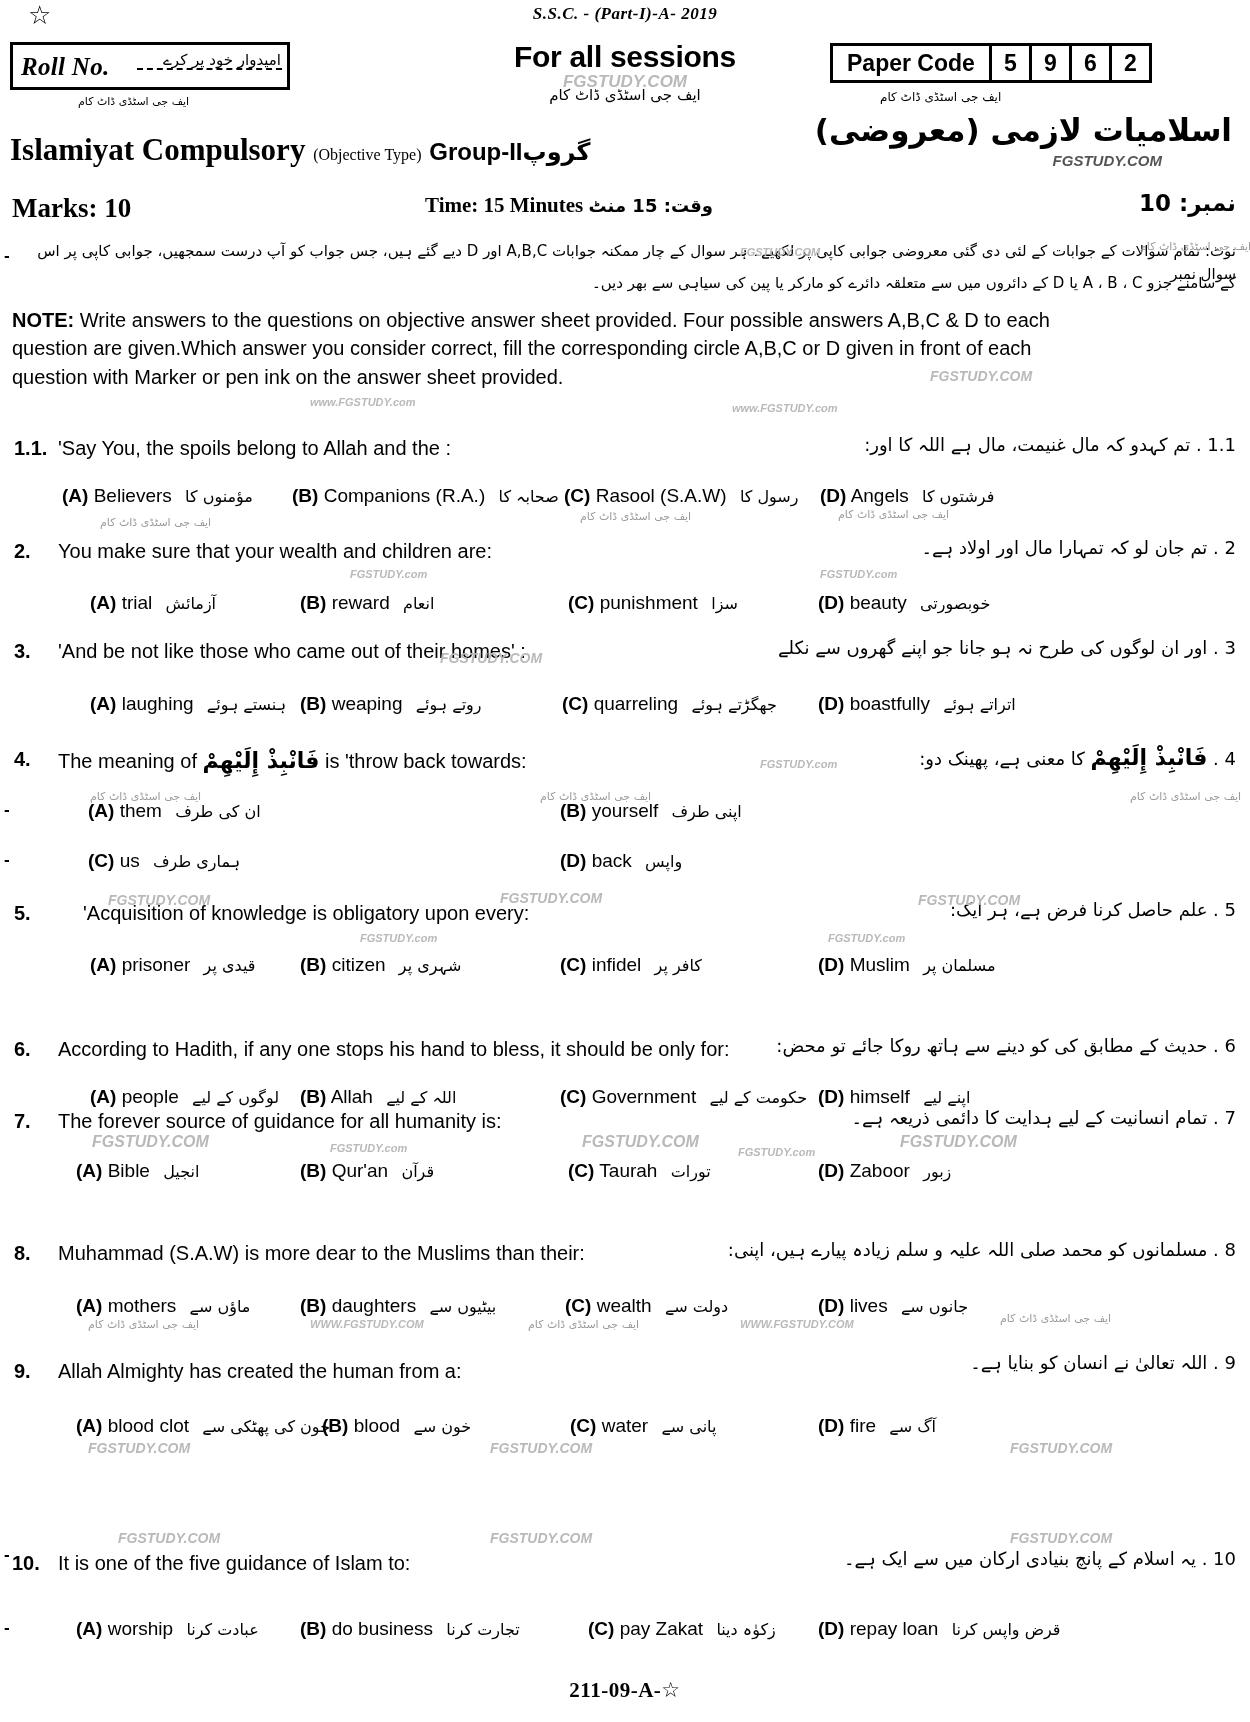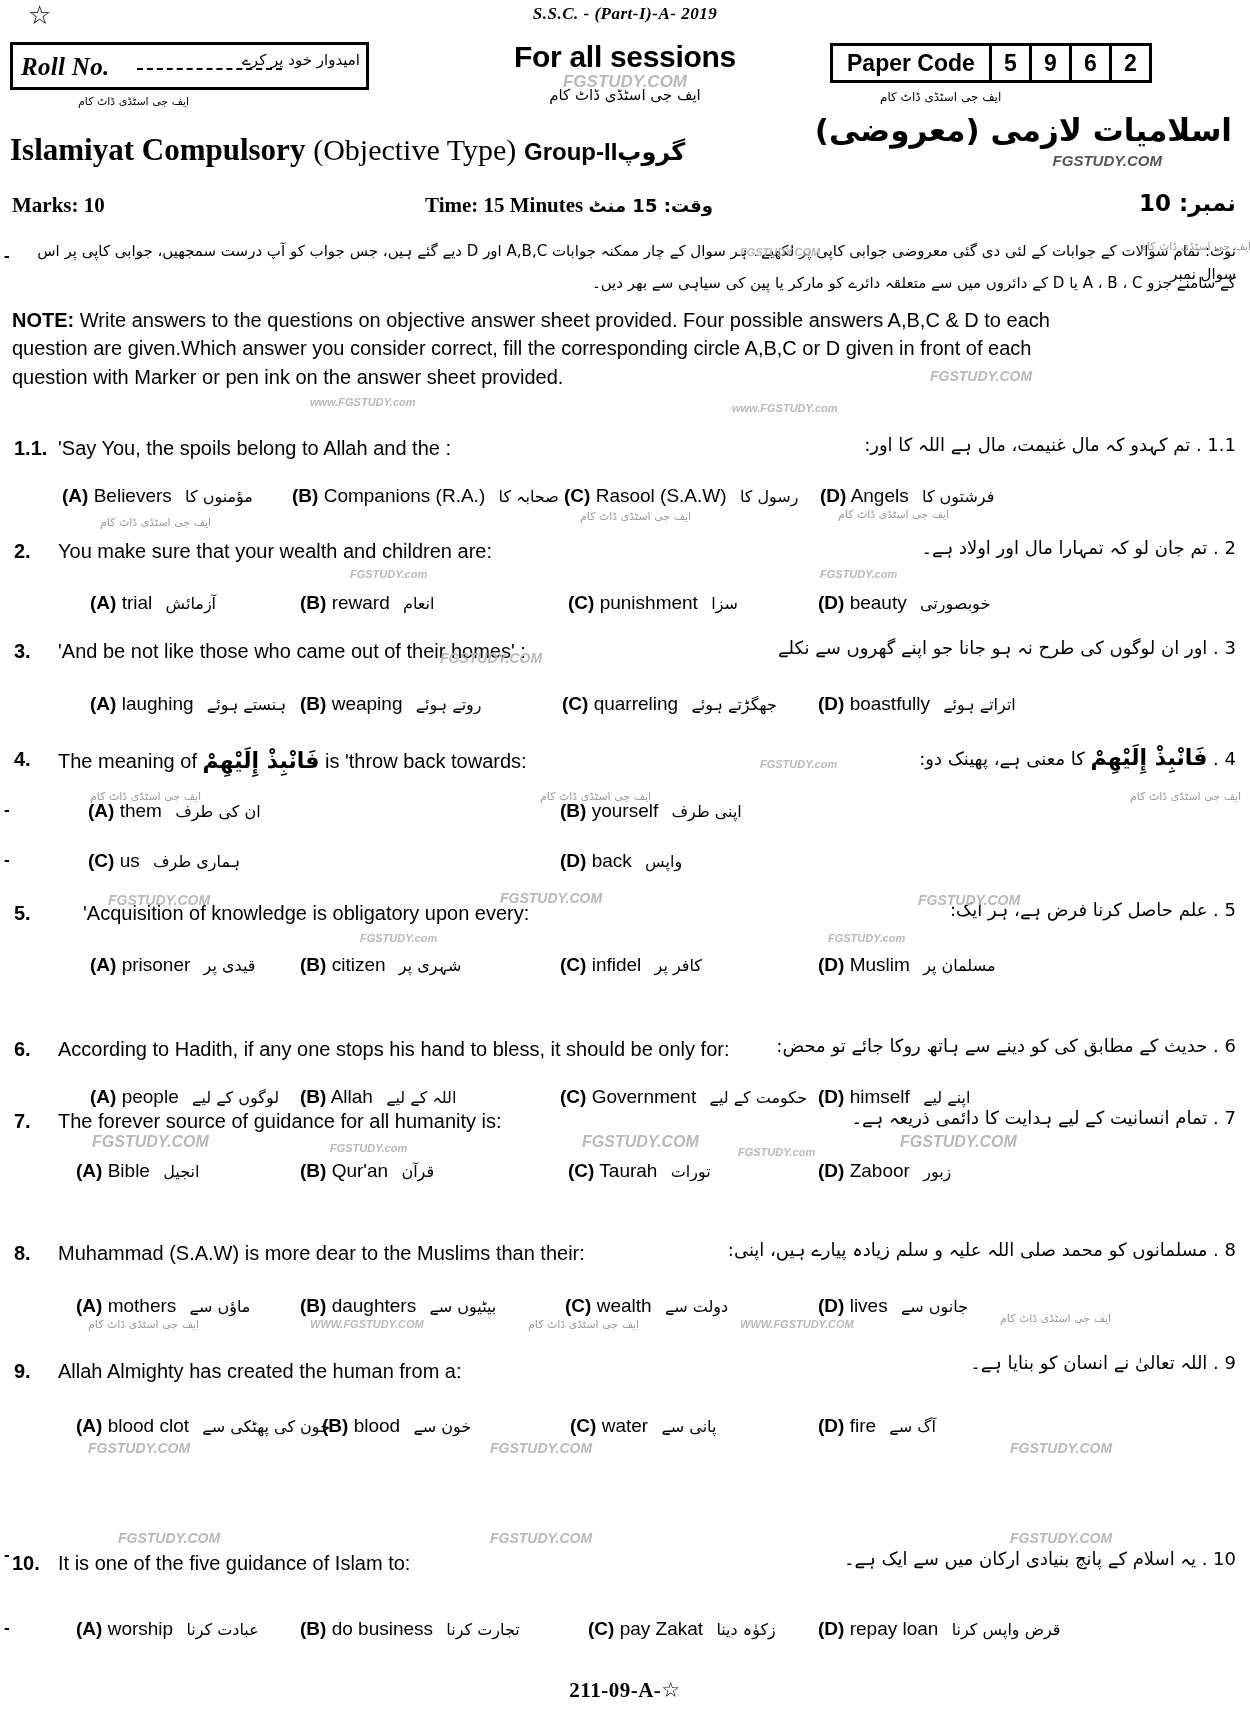--- a/index.html
+++ b/index.html
@@ -17,21 +17,21 @@
 
   
   .star-top{
     position:absolute;left:28px;top:2px;
     font-size:26px;line-height:26px;
     font-family:"DejaVu Sans", sans-serif;
   }
 
   
   .rollbox{
-    position:absolute;left:10px;top:42px;width:359px;height:48px;
+    position:absolute;left:10px;top:42px;width:280px;height:48px;
     border:3px solid #000;box-sizing:border-box;
   }
   .rollbox .roll-label{
     position:absolute;left:8px;top:8px;
     font-family:"Liberation Serif", serif;
     font-size:25px;font-style:italic;font-weight:bold;
     letter-spacing:.3px;
   }
   .rollbox .roll-dashes{
     position:absolute;left:124px;top:22px;width:145px;
@@ -93,33 +93,33 @@
     font-size:15px;font-weight:bold;font-style:italic;color:#555;
   }
 
   
   .maintitle{
     position:absolute;left:10px;top:132px;
     font-family:"Liberation Serif", serif;
     font-size:31px;font-weight:bold;
     white-space:nowrap;
   }
-  .maintitle .obj{font-size:30px;font-weight:normal;}
+  .maintitle .obj{font-size:16px;font-weight:normal;}
   .maintitle .grp{
     font-family:"Liberation Sans", sans-serif;
     font-size:24px;font-weight:bold;
   }
   .maintitle .grp-urdu{
     font-family:"DejaVu Sans", sans-serif;direction:rtl;font-size:24px;
   }
 
   
   .marks{
     position:absolute;left:12px;top:193px;
-    font-family:"Liberation Serif", serif;font-size:21px;font-weight:bold;
+    font-family:"Liberation Serif", serif;font-size:27px;font-weight:bold;
   }
   .timerow{
     position:absolute;left:425px;top:193px;
     font-family:"Liberation Serif", serif;font-size:21px;font-weight:bold;
     white-space:nowrap;
   }
   .timerow .u{font-family:"DejaVu Sans", sans-serif;direction:rtl;font-size:18px;}
   .numbers-urdu{
     position:absolute;right:14px;top:190px;
     font-size:23px;font-weight:bold;direction:rtl;

